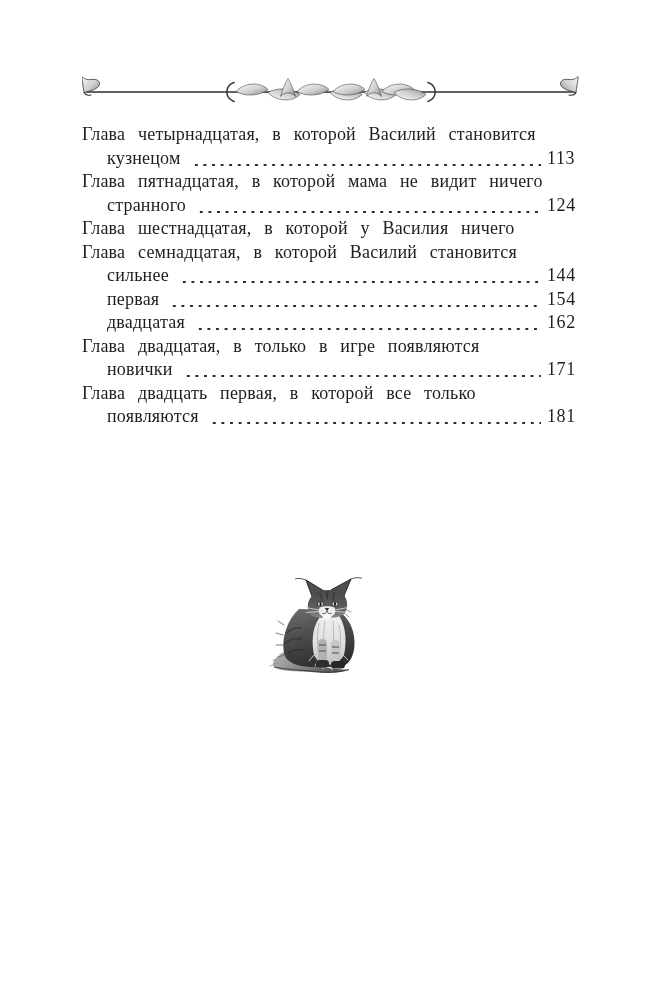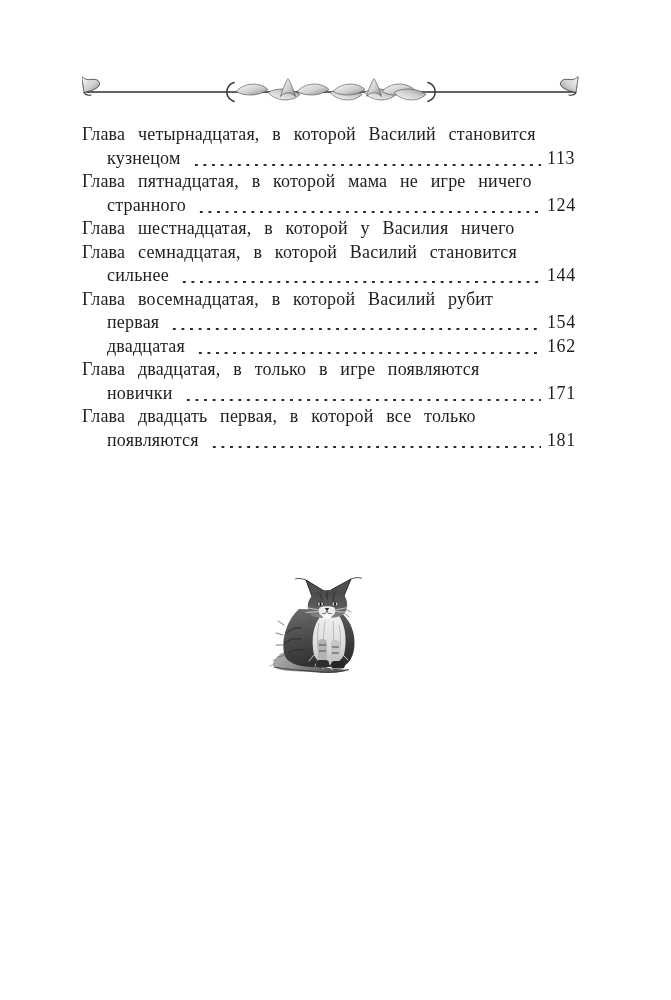--- a/index.html
+++ b/index.html
@@ -104,21 +104,21 @@
     <div class="entry">
       <div class="l1">Глава четырнадцатая, в которой Василий становится</div>
       <div class="l2">
         <span class="l2t">кузнецом</span>
         <span class="dots"></span>
         <span class="num">113</span>
       </div>
     </div>
 
     <div class="entry">
-      <div class="l1">Глава пятнадцатая, в которой мама не игре ничего</div>
+      <div class="l1">Глава пятнадцатая, в которой мама не видит ничего</div>
       <div class="l2">
         <span class="l2t">странного</span>
         <span class="dots"></span>
         <span class="num">124</span>
       </div>
     </div>
 
     <div class="entry">
       <div class="l1">Глава шестнадцатая, в которой у Василия ничего</div>
     </div>
@@ -126,21 +126,20 @@
     <div class="entry">
       <div class="l1">Глава семнадцатая, в которой Василий становится</div>
       <div class="l2">
         <span class="l2t">сильнее</span>
         <span class="dots"></span>
         <span class="num">144</span>
       </div>
     </div>
 
     <div class="entry">
-      <div class="l1">Глава восемнадцатая, в которой Василий рубит</div>
       <div class="l2">
         <span class="l2t">первая</span>
         <span class="dots"></span>
         <span class="num">154</span>
       </div>
     </div>
 
     <div class="entry">
       <div class="l2">
         <span class="l2t">двадцатая</span>

